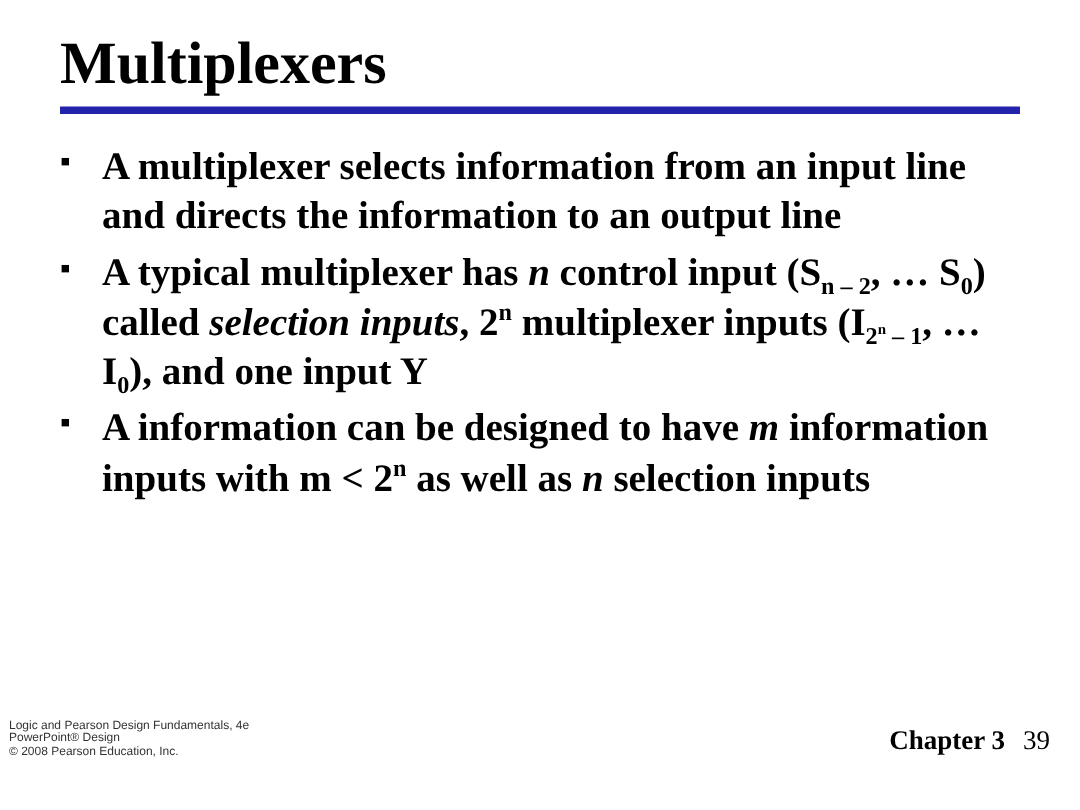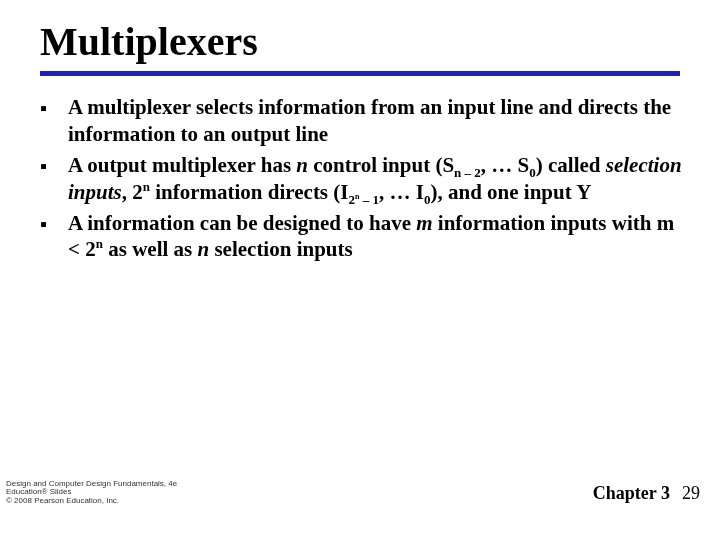--- a/index.html
+++ b/index.html
@@ -1,21 +1,21 @@
 <!DOCTYPE html>
 <html><head>
 <meta charset="utf-8">
 <style>
   * { margin: 0; padding: 0; box-sizing: border-box; }
   html, body { width: 720px; height: 540px; background: #fff; font-family: "Times New Roman", Times, serif; color: #000; }
   .slide { width: 720px; height: 512px; position: relative; padding: 18px 32px 0 40px; }
   .title { font-size: 40px; font-weight: bold; margin-bottom: 6px; }
   .rule { height: 5px; background: #2222aa; margin-bottom: 18px; width: 640px; }
   .bullets { list-style: none; padding-left: 0; }
-  .bullets > li { position: relative; padding-left: 28px; font-size: 21px; font-weight: bold; line-height: 1.28; margin-bottom: 4px; }
+  .bullets > li { position: relative; padding-left: 28px; font-size: 26px; font-weight: bold; line-height: 1.28; margin-bottom: 4px; }
   .bullets > li::before { content: "\25AA"; position: absolute; left: 0; top: 2px; font-size: 20px; color: #000; }
   .italic { font-style: italic; }
   sub { font-size: 0.62em; vertical-align: sub; line-height: 0; }
   sup { font-size: 0.62em; vertical-align: super; line-height: 0; }
   .footer-left { position: absolute; left: 6px; bottom: 6px; font-size: 8px; line-height: 1.1; color: #333; font-family: Arial, Helvetica, sans-serif; }
   .footer-right { position: absolute; right: 20px; bottom: 8px; font-size: 18px; }
   .footer-right .chap { margin-right: 12px; font-weight: bold; }
 </style>
 </head>
 <body>
@@ -25,32 +25,32 @@
   <div class="title">Multiplexers</div>
   <div class="rule"></div>
 
   <ul class="bullets">
 
     <li>
       <span>A multiplexer selects information from an input line and directs the information to an output line</span>
     </li>
 
     <li>
-      <span>A output multiplexer has </span><span class="italic">n</span><span> control input (S</span><sub>n – 2</sub><span>, … S</span><sub>0</sub><span>) called </span><span class="italic">selection inputs</span><span>, 2</span><sup>n</sup><span> information directs (I</span><sub><span>2</span><sup>n</sup><span> – 1</span></sub><span>, … I</span><sub>0</sub><span>), and one input Y</span>
+      <span>A typical multiplexer has </span><span class="italic">n</span><span> control input (S</span><sub>n – 2</sub><span>, … S</span><sub>0</sub><span>) called </span><span class="italic">selection inputs</span><span>, 2</span><sup>n</sup><span> multiplexer inputs (I</span><sub><span>2</span><sup>n</sup><span> – 1</span></sub><span>, … I</span><sub>0</sub><span>), and one input Y</span>
     </li>
 
     <li>
       <span>A information can be designed to have </span><span class="italic">m</span><span> information inputs with m &lt; 2</span><sup>n</sup><span> as well as </span><span class="italic">n</span><span> selection inputs</span>
     </li>
 
   </ul>
 
   <div class="footer-left">
-    <div>Design and Computer Design Fundamentals, 4e</div>
-    <div>Education® Slides</div>
+    <div>Logic and Pearson Design Fundamentals, 4e</div>
+    <div>PowerPoint® Design</div>
     <div>© 2008 Pearson Education, Inc.</div>
   </div>
 
   <div class="footer-right">
-    <span class="chap">Chapter 3</span><span>29</span>
+    <span class="chap">Chapter 3</span><span>39</span>
   </div>
 
 </div>
 
 </body></html>

